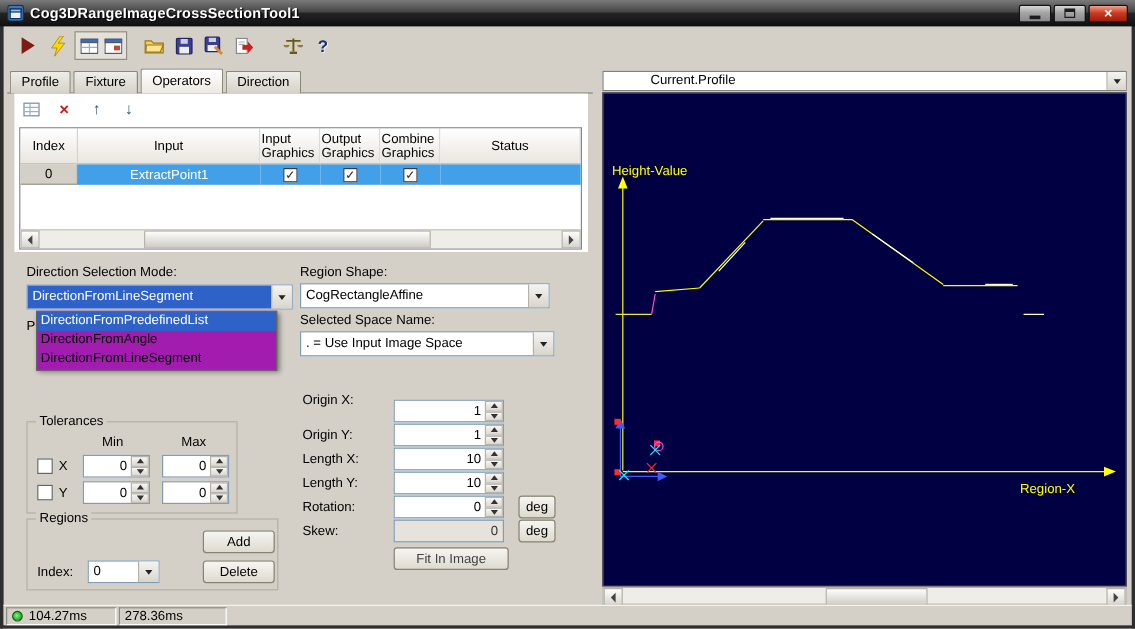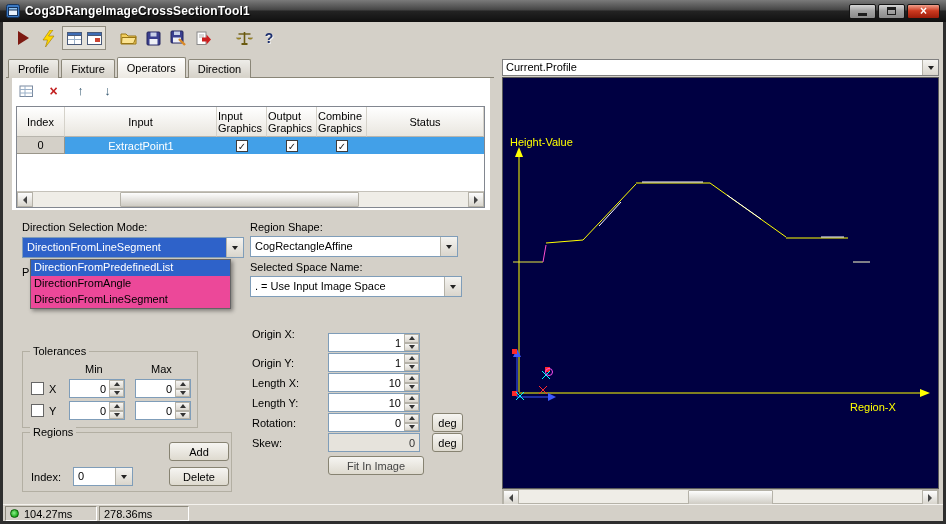--- a/index.html
+++ b/index.html
@@ -78,21 +78,21 @@
 
   
   .lbl { position:absolute; white-space:nowrap; }
   .combo { position:absolute; height:21px; border:1px solid #7f9db9; background:#fff; display:flex; z-index:3; }
   .combo-text { flex:1; padding:3px 3px 0 4px; white-space:nowrap; overflow:hidden; }
   .combo-text.focus { background:#2e62c9; color:#fff; }
   .combo-btn { width:17px; background:linear-gradient(#f5f4f1,#d9d5cc); border-left:1px solid #b5b2a8;
     display:flex; align-items:center; justify-content:center; }
   .tri-d { width:0; height:0; border-left:3.5px solid transparent; border-right:3.5px solid transparent; border-top:4px solid #222; }
 
-  .dd-list { position:absolute; left:30px; top:259px; width:201px; background:#ec4899;
+  .dd-list { position:absolute; left:30px; top:259px; width:201px; background:#a21caf;
     border:1px solid #646464; box-shadow:2px 2px 4px rgba(0,0,0,.4); z-index:60; }
   .dd-item { height:16px; padding:1px 2px 0 3px; white-space:nowrap; overflow:hidden; }
   .dd-item.hl { background:#2e62c9; color:#fff; }
 
   .grp { position:absolute; border:1px solid #b3afa3; }
   .grp-label { position:absolute; top:-7px; left:7px; background:#d4d0c8; padding:0 3px; }
 
   .spinfield { position:absolute; height:19px; border:1px solid #7f9db9; background:#fff; }
   .spin-val { position:absolute; left:2px; right:18px; top:3px; text-align:right; }
   .spin-btns { position:absolute; right:0; top:0; bottom:0; width:15px; display:flex; flex-direction:column; }
@@ -108,21 +108,21 @@
 
   .chk13 { position:absolute; width:13px; height:13px; background:#fff; border:1px solid #666; }
   .radio { position:absolute; width:12px; height:12px; border-radius:50%; border:1px solid #6a6a6a;
     background:radial-gradient(#ffffff,#e4e4e4); }
   .radio.checked::after { content:""; display:block; width:5px; height:5px; margin:2.5px;
     border-radius:50%; background:#2c63c8; }
 
   
   #profile-combo { position:absolute; left:502px; top:59px; width:437px; height:17px;
     border:1px solid #808080; background:#fff; display:flex; z-index:2; }
-  #profile-combo .combo-text { padding:1px 3px 0 3px; }
+  #profile-combo .combo-text { padding:1px 3px 0 3px;margin-left:36px; }
   #profile-combo .combo-btn { width:16px; }
   #plot-panel { position:absolute; left:502px; top:77px; width:437px; height:412px;
     background:#000042; border:1px solid #5a5a5a; z-index:2; }
   #plot-host { position:absolute; inset:0; }
   #plot-hscroll { position:absolute; left:502px; top:489px; width:437px; height:15px;
     background:#efede7; border:1px solid #b5b2a8; display:flex; z-index:2; }
 
   
   #statusbar { position:absolute; left:3px; right:3px; top:504px; height:17px; background:#d4d0c8;
     border-top:1px solid #f4f2ee; z-index:41; }

